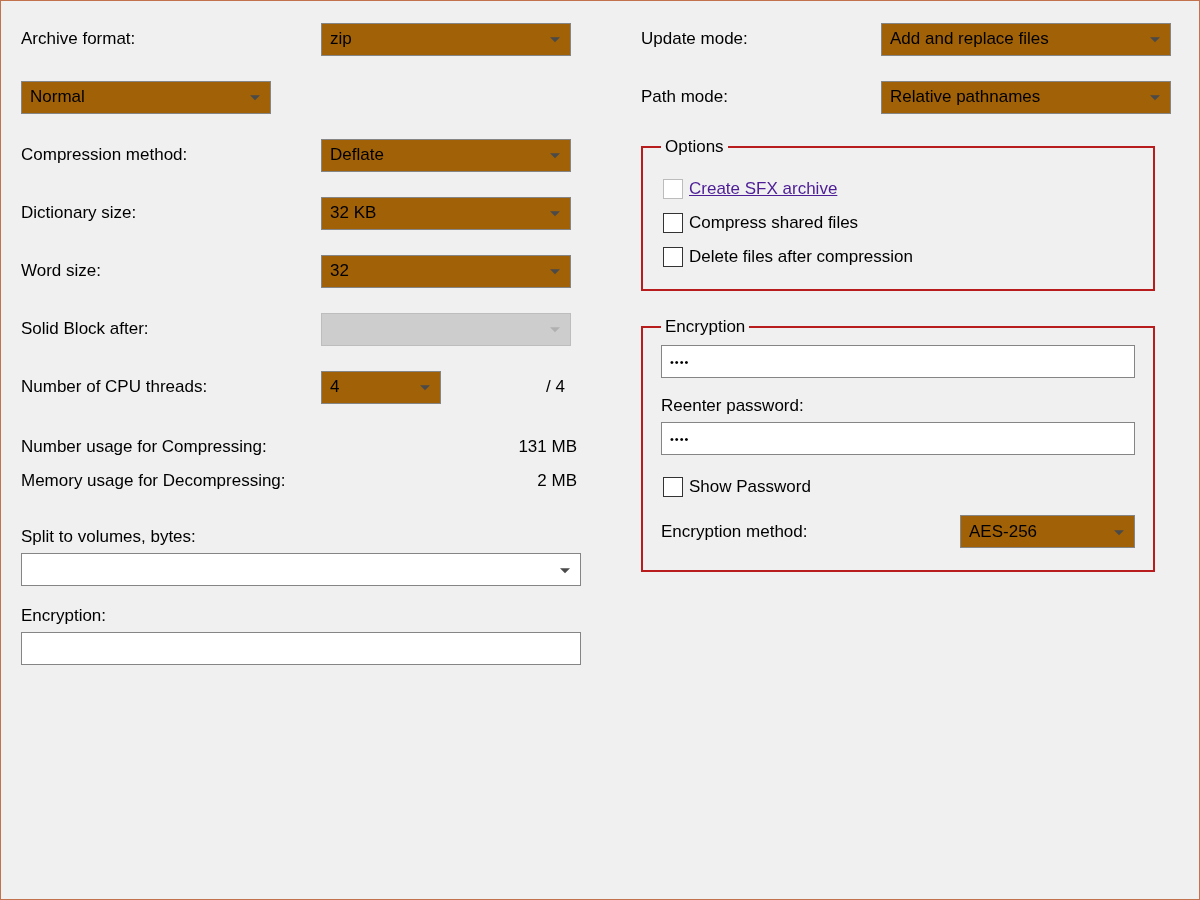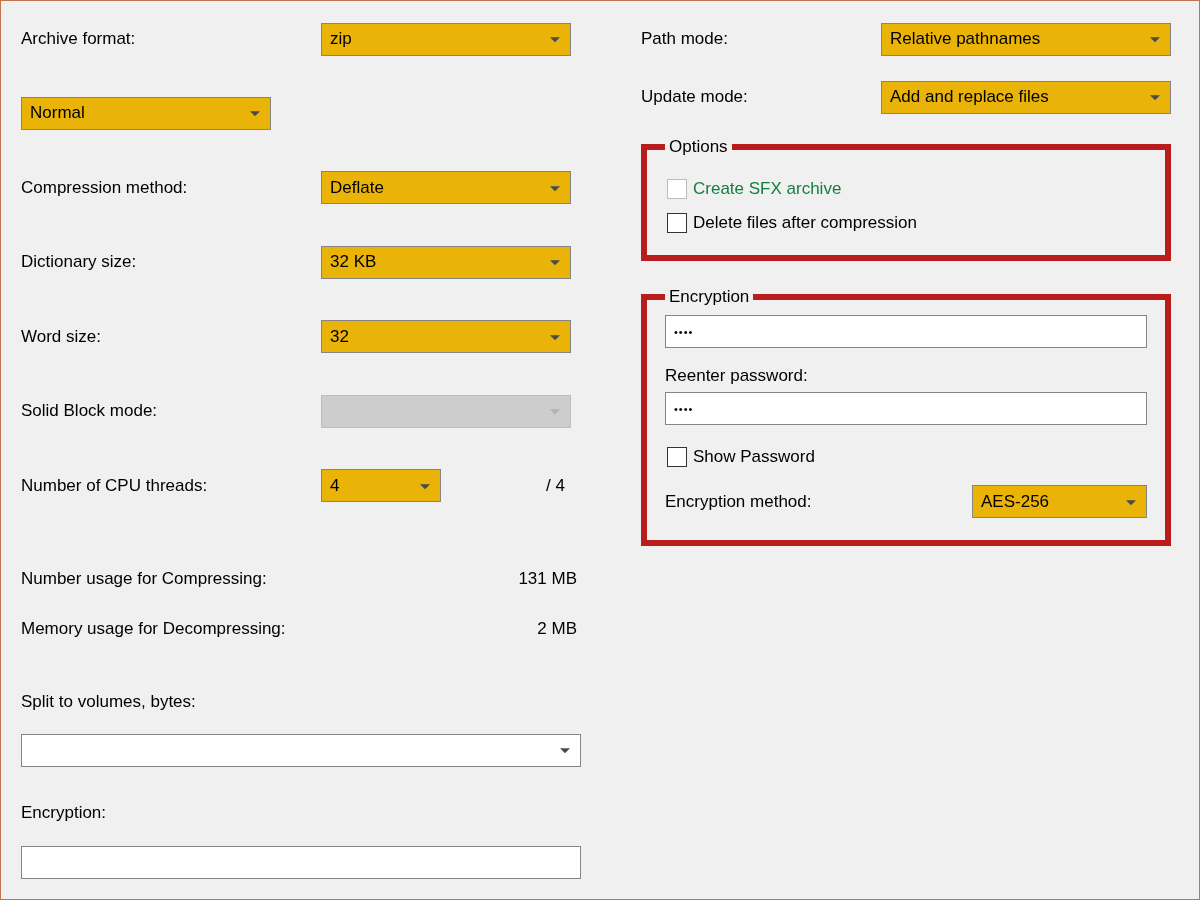--- a/index.html
+++ b/index.html
@@ -21,40 +21,39 @@
     background: #f0f0f0;
     border: 1px solid #c2724c;
     padding: 20px 20px 20px 20px;
     display: flex;
     gap: 60px;
   }
   .col-left {
     flex: 0 0 560px;
     display: flex;
     flex-direction: column;
-    justify-content: space-between;
   }
   .col-right {
     flex: 0 0 530px;
     display: flex;
     flex-direction: column;
   }
   .row {
     display: flex;
     align-items: center;
     min-height: 36px;
     margin-bottom: 22px;
   }
   .row .lbl {
     flex: 0 0 300px;
   }
   .combo {
     position: relative;
     height: 33px;
-    background: #eab308;
+    background: #a16207;
     border: 1px solid #858585;
     display: flex;
     align-items: center;
     padding: 0 30px 0 8px;
     cursor: default;
   }
   .combo.wide { width: 250px; }
   .combo.full { width: 100%; }
   .combo.nar  { width: 120px; }
   .combo.mid  { width: 175px; }
@@ -89,41 +88,41 @@
     font-size: inherit;
   }
   .textbox.pw { letter-spacing: 1px; font-size: 11px; }
   .inforow {
     display: flex;
     justify-content: space-between;
     margin-bottom: 14px;
     padding-right: 4px;
   }
   fieldset.group {
-    border: 6px solid #b91c1c;
-    margin: 0 0 26px 0;
+    border: 2px solid #b91c1c;
+    margin: 0 16px 26px 0;
     padding: 8px 18px 22px 18px;
   }
   fieldset.group > legend {
     padding: 0 4px;
     font-size: 17px;
   }
   .check {
     display: flex;
     align-items: center;
     gap: 6px;
     margin: 14px 2px 0 2px;
   }
   .check .box {
     width: 20px; height: 20px;
     border: 1px solid #333;
     background: #fff;
   }
   .check.disabled .box { border-color: #bcbcbc; }
-  .check.disabled .txt  { color: #15803d; }
+  .check.disabled .txt  { color: #4c1d95; text-decoration: underline; }
   .stack-label { margin-top: 8px; margin-bottom: 6px; }
   .enc-row {
     display: flex;
     align-items: center;
     justify-content: space-between;
     margin-top: 18px;
   }
   .cpu-row { display:flex; align-items:center; gap:0; }
   .cpu-total { margin-left: auto; padding-right: 6px; }
 </style>
@@ -167,21 +166,21 @@
 
     <div class="row">
       <span class="lbl">Word size:</span>
       <div class="combo wide">
         <span>32</span>
         <span class="chev"></span>
       </div>
     </div>
 
     <div class="row">
-      <span class="lbl">Solid Block mode:</span>
+      <span class="lbl">Solid Block after:</span>
       <div class="combo wide disabled">
         <span></span>
         <span class="chev"></span>
       </div>
     </div>
 
     <div class="row">
       <span class="lbl" style="flex:0 0 300px">Number of CPU threads:</span>
       <div class="cpu-row" style="width:250px">
         <div class="combo nar">
@@ -213,43 +212,47 @@
     <div class="stack-label" style="margin-top:20px">Encryption:</div>
     <div class="textbox">
       <span></span>
     </div>
 
   </div>
 
   <div class="col-right">
 
     <div class="row">
+      <span class="lbl" style="flex:0 0 240px">Update mode:</span>
+      <div class="combo" style="width:290px">
+        <span>Add and replace files</span>
+        <span class="chev"></span>
+      </div>
+    </div>
+
+    <div class="row">
       <span class="lbl" style="flex:0 0 240px">Path mode:</span>
       <div class="combo" style="width:290px">
         <span>Relative pathnames</span>
         <span class="chev"></span>
       </div>
     </div>
 
-    <div class="row">
-      <span class="lbl" style="flex:0 0 240px">Update mode:</span>
-      <div class="combo" style="width:290px">
-        <span>Add and replace files</span>
-        <span class="chev"></span>
-      </div>
-    </div>
-
     <fieldset class="group">
       <legend>Options</legend>
 
       <div class="check disabled">
         <span class="box"></span>
         <span class="txt">Create SFX archive</span>
       </div>
 
+      <div class="check">
+        <span class="box"></span>
+        <span class="txt">Compress shared files</span>
+      </div>
 
       <div class="check">
         <span class="box"></span>
         <span class="txt">Delete files after compression</span>
       </div>
     </fieldset>
 
     <fieldset class="group">
       <legend>Encryption</legend>
 

